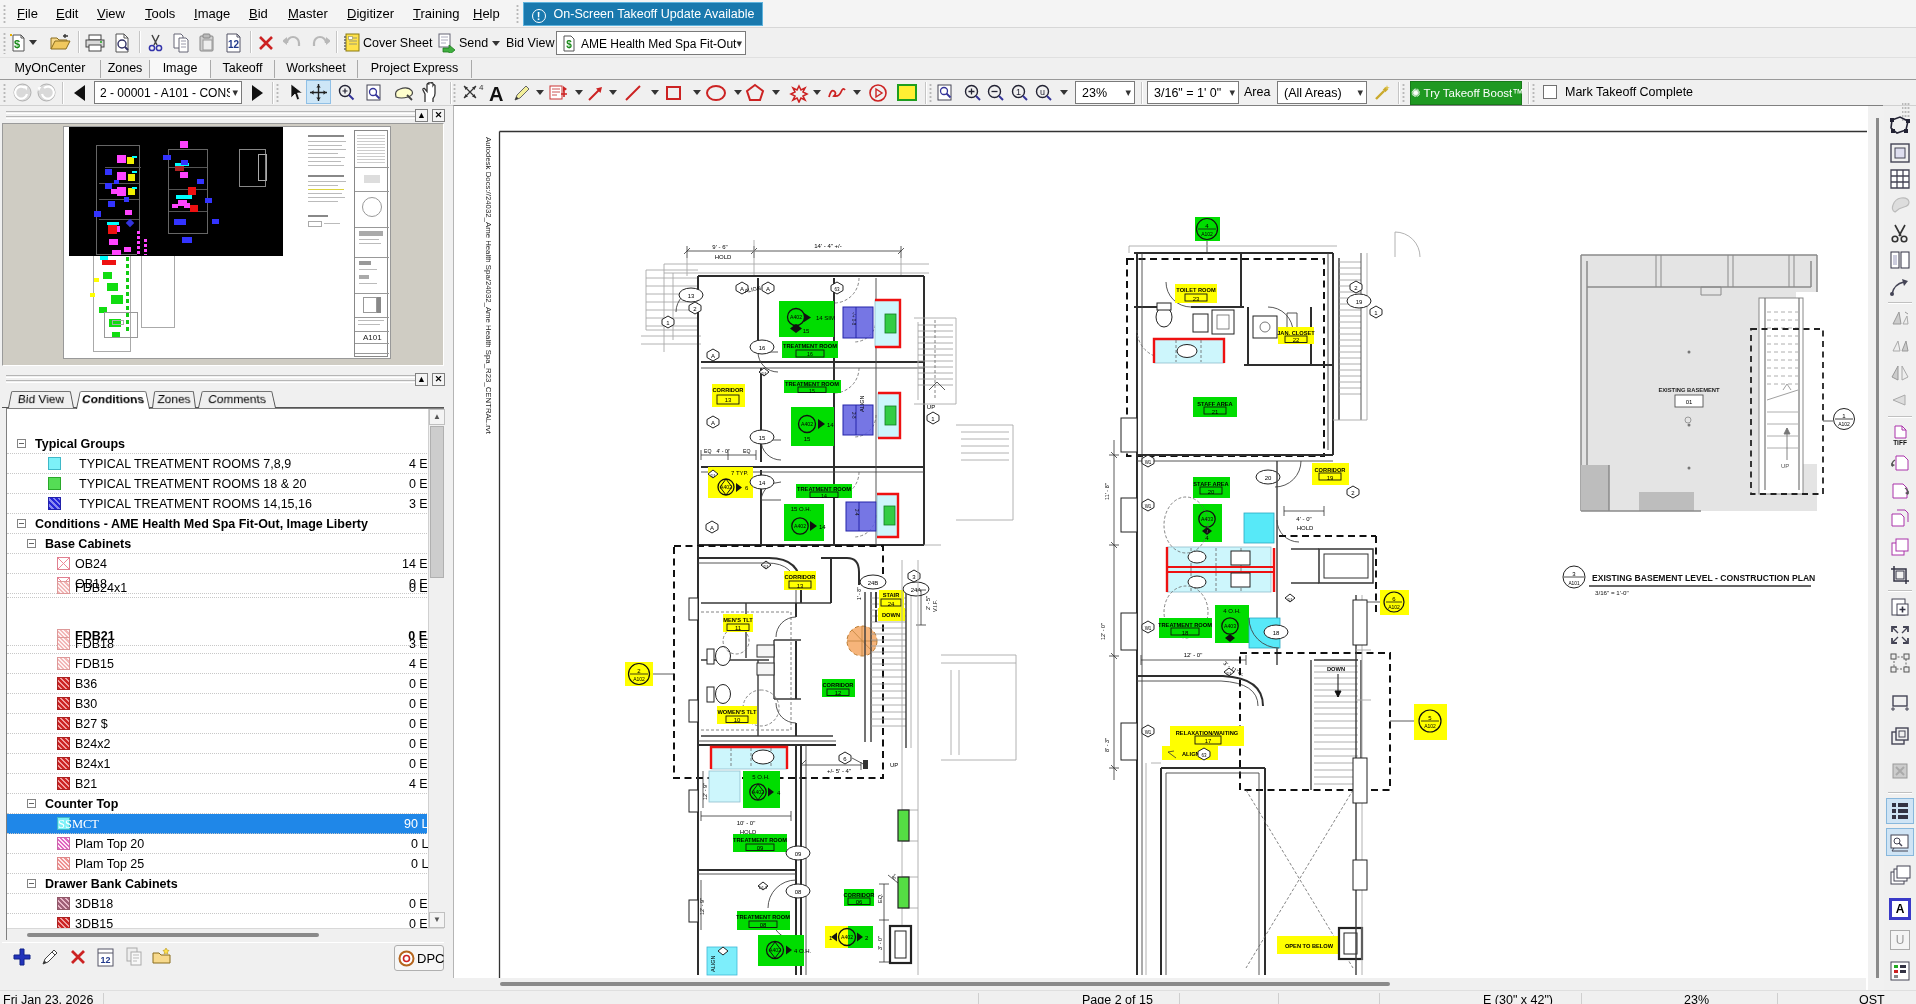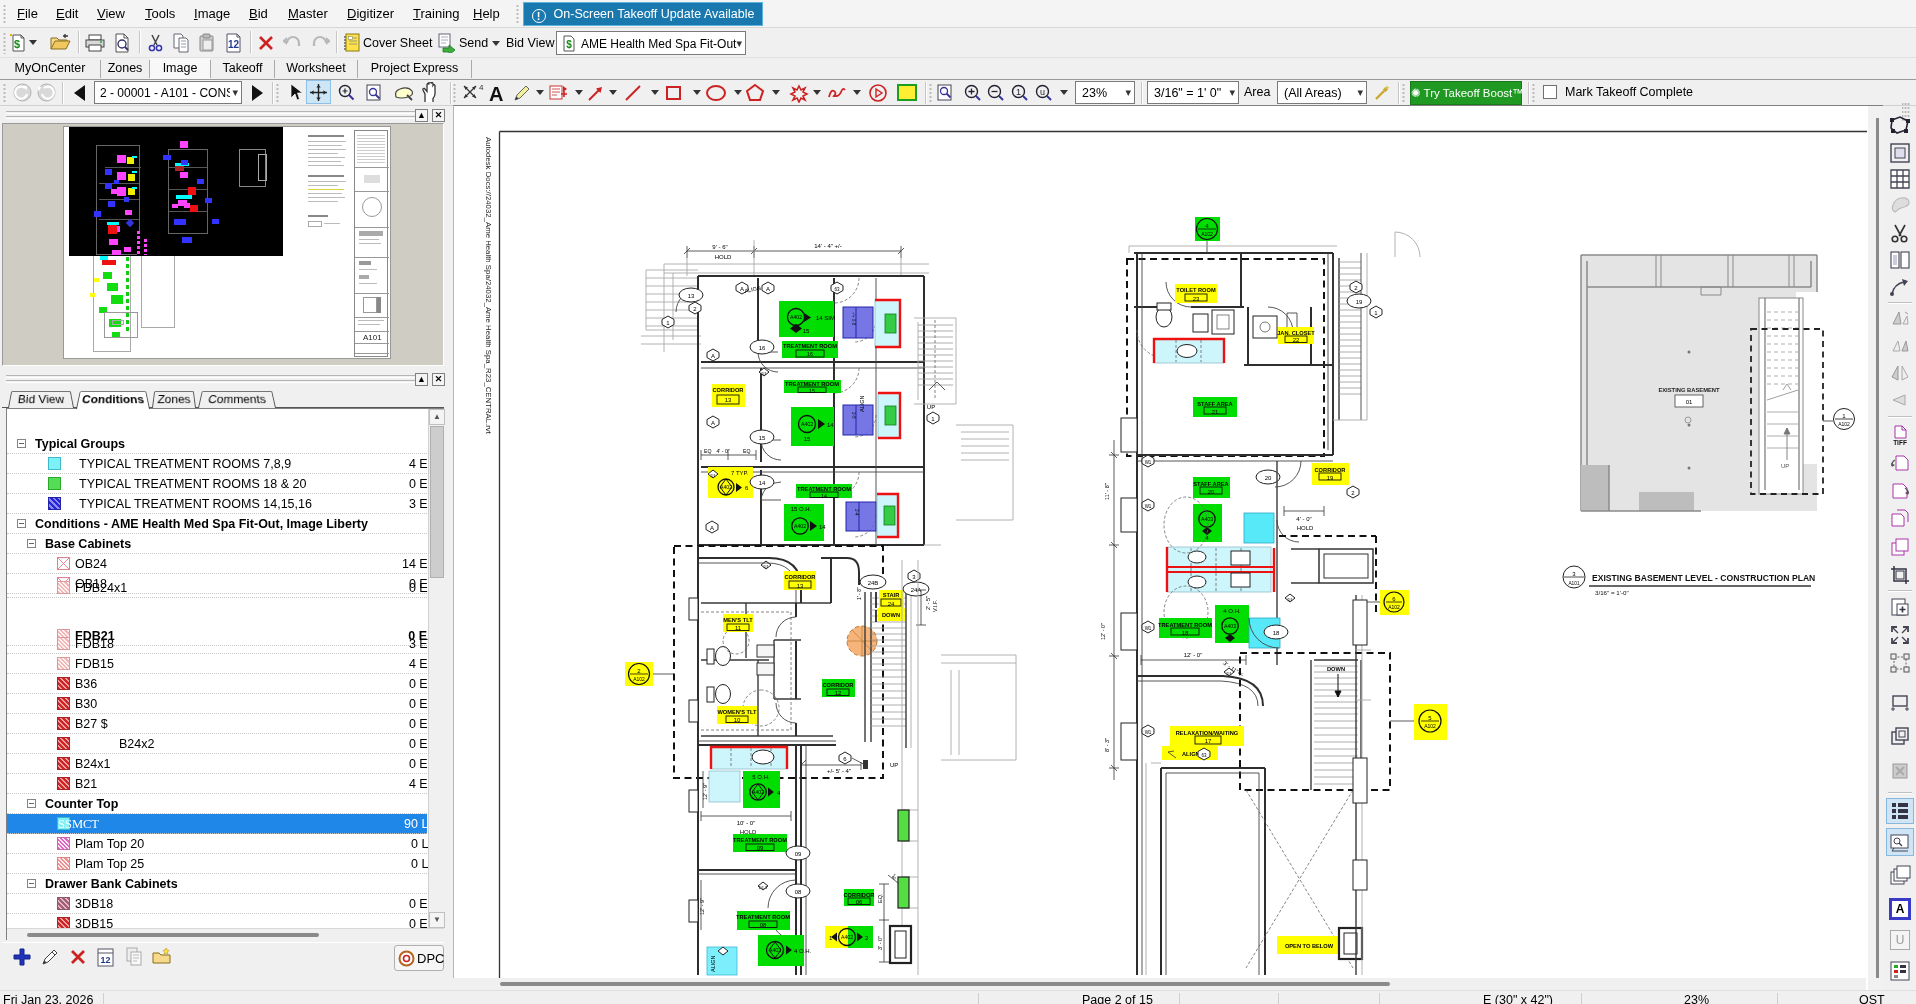--- a/index.html
+++ b/index.html
@@ -563,21 +563,21 @@
           </div>
         <div class="row" style="top:280px;">
             <span class="sw sw-red" style="left:50px;"></span>
             <span class="nm" style="left:68px;">B27 $</span>
             <span class="qty">
               <i>0 EA</i>
             </span>
           </div>
         <div class="row" style="top:300px;">
             <span class="sw sw-red" style="left:50px;"></span>
-            <span class="nm" style="left:68px;margin-left:44px;">B24x2</span>
+            <span class="nm" style="left:68px;">B24x2</span>
             <span class="qty">
               <i>0 EA</i>
             </span>
           </div>
         <div class="row" style="top:320px;">
             <span class="sw sw-red" style="left:50px;"></span>
             <span class="nm" style="left:68px;">B24x1</span>
             <span class="qty">
               <i>0 EA</i>
             </span>

